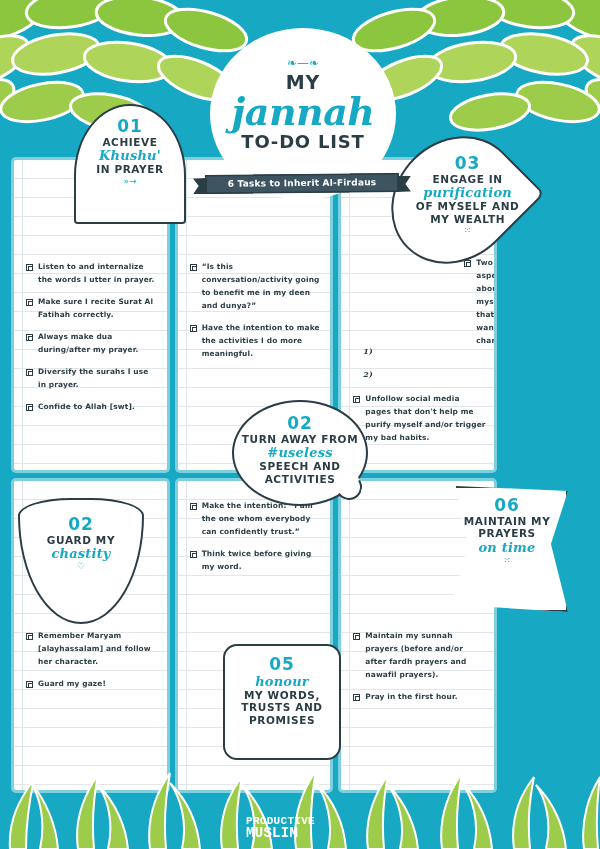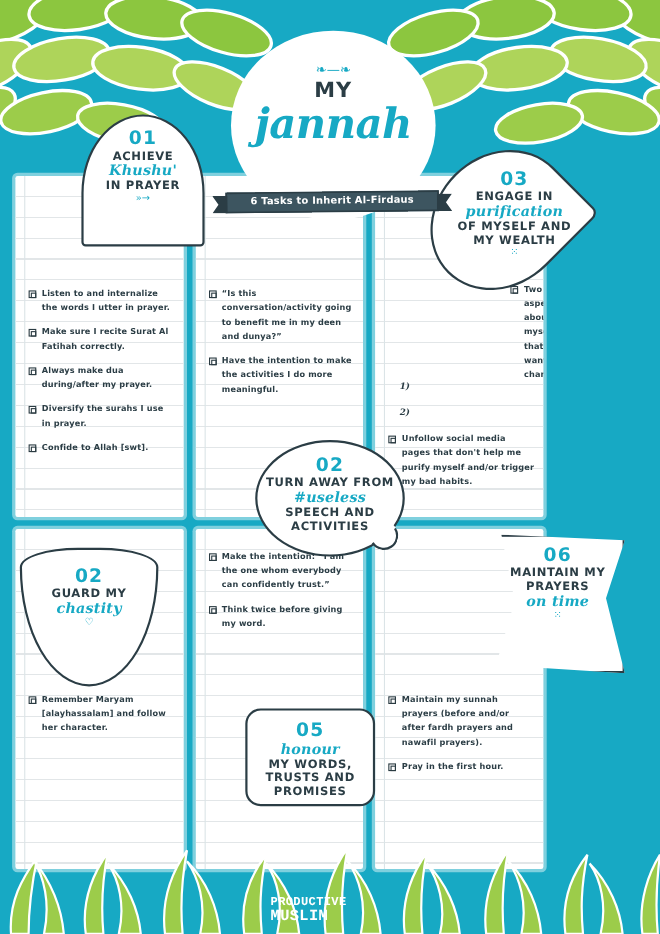--- a/index.html
+++ b/index.html
@@ -234,21 +234,21 @@
     left: 18px; top: 498px;
     width: 126px; height: 126px;
     border: 2.2px solid #2b3d45;
     border-radius: 42% 42% 50% 50% / 14% 14% 86% 86%;
     padding-top: 16px;
   }
 
   
   .badge-05 {
     left: 223px; top: 644px;
-    width: 118px; height: 89px;
+    width: 118px; height: 116px;
     border: 2.2px solid #2b3d45;
     border-radius: 14px;
     padding-top: 10px;
   }
 
   
   .badge-06 {
     left: 446px; top: 486px;
     width: 122px; height: 126px;
     border: 2.2px solid #2b3d45;
@@ -381,20 +381,21 @@
       <ellipse cx="14" cy="116" rx="44" ry="19" transform="rotate(-28 14 116)"></ellipse>
       <ellipse cx="82" cy="112" rx="42" ry="18" transform="rotate(-12 82 112)"></ellipse>
       <ellipse cx="150" cy="122" rx="40" ry="17" transform="rotate(10 150 122)"></ellipse>
     </g>
   </svg>
 
   <div class="header">
     <div class="sprig">❧—❧</div>
     <div class="my">MY</div>
     <div class="jannah">jannah</div>
+    <div class="todo">TO-DO LIST</div>
   </div>
   <div class="ribbon">6 Tasks to Inherit Al-Firdaus</div>
 
   <div class="grid">
 
     <div class="card">
       <div class="card-inner">
         <div class="items" style="top:100px;">
           <div class="item">
             <span class="checkbox"></span>
@@ -453,20 +454,24 @@
         </div>
       </div>
     </div>
 
     <div class="card">
       <div class="card-inner">
         <div class="items" style="top:148px;">
           <div class="item">
             <span class="checkbox"></span>
             <span class="item-text">Remember Maryam [alayhassalam] and follow her character.</span>
+          </div>
+          <div class="item">
+            <span class="checkbox"></span>
+            <span class="item-text">Guard my gaze!</span>
           </div>
         </div>
       </div>
     </div>
 
     <div class="card">
       <div class="card-inner">
         <div class="items" style="top:18px;">
           <div class="item">
             <span class="checkbox"></span>

